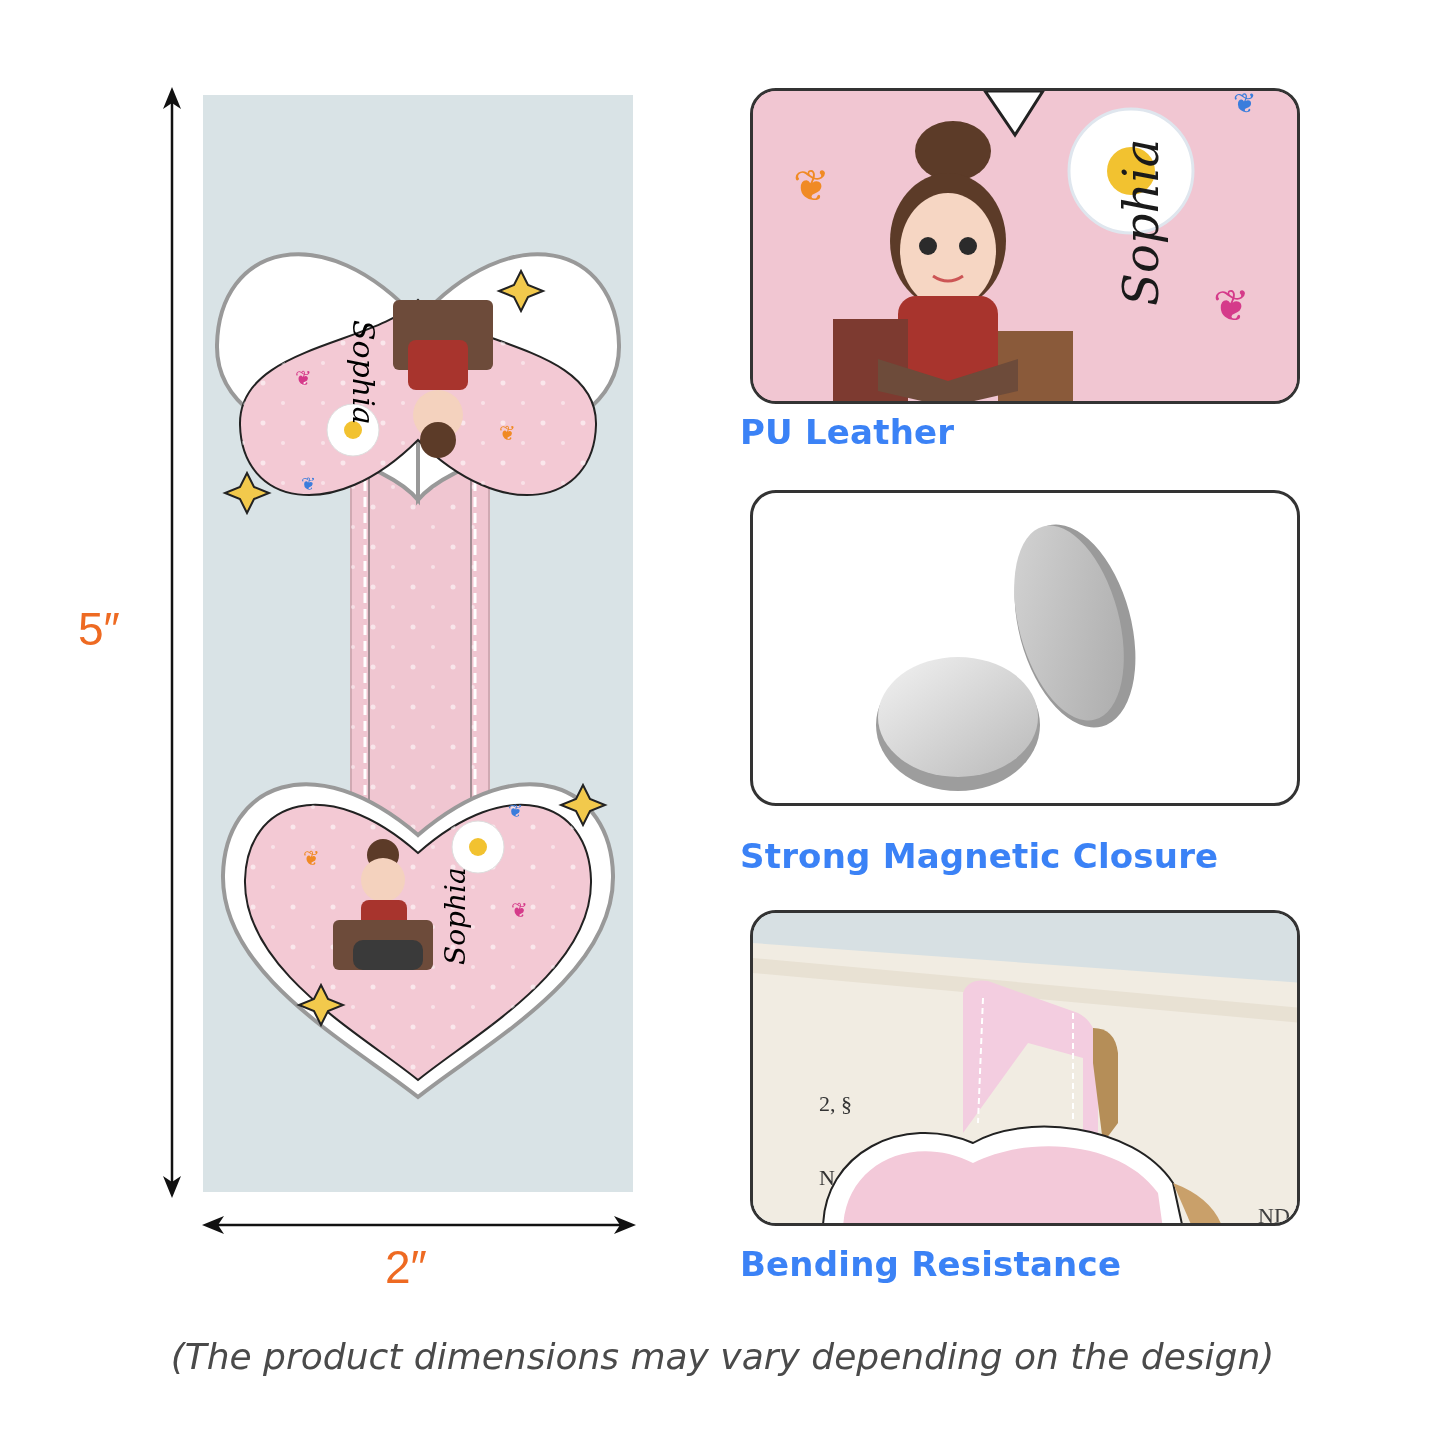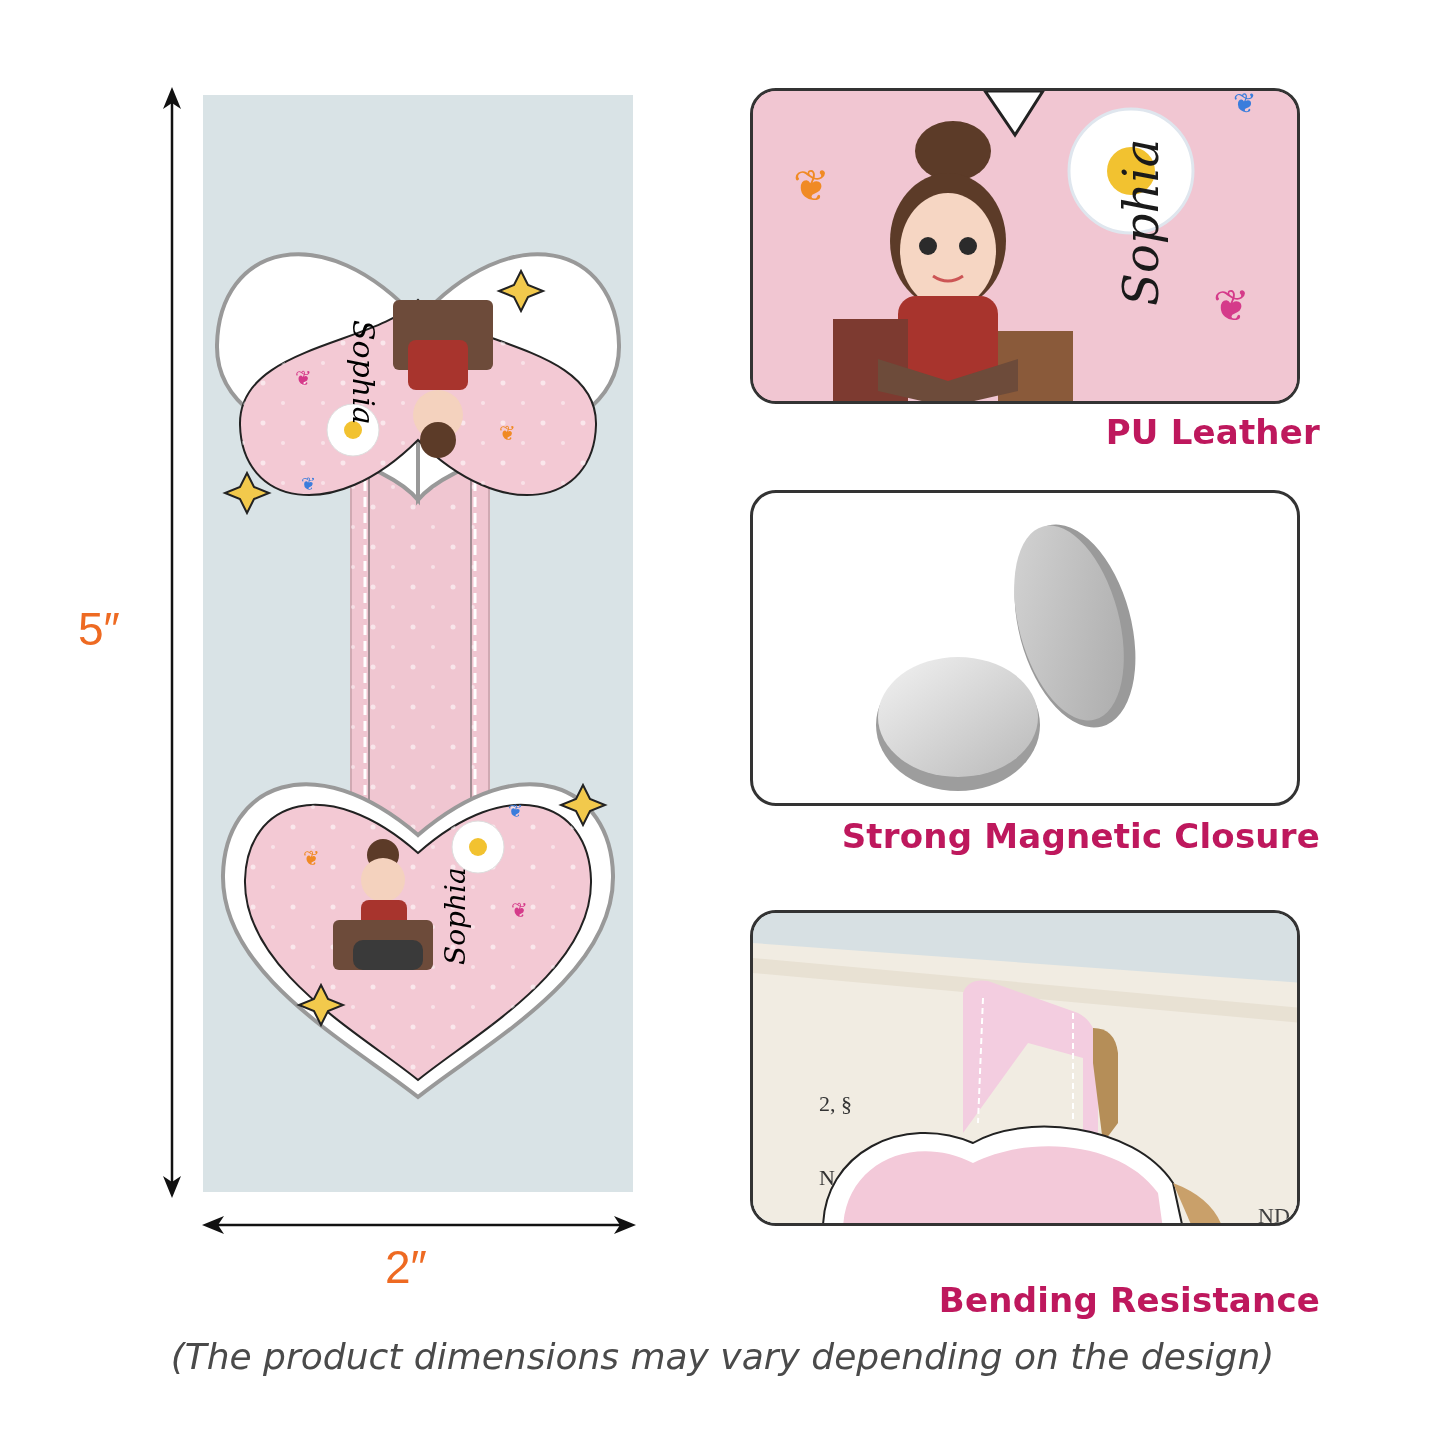--- a/index.html
+++ b/index.html
@@ -1,20 +1,20 @@
 <!DOCTYPE html>
 <html><head>
 <meta charset="utf-8">
 <style>
   html, body { margin:0; padding:0; }
   body { width:1445px; height:1445px; background:#ffffff; position:relative; overflow:hidden; font-family:"DejaVu Sans", sans-serif; }
   .abs { position:absolute; }
   .dim-label { color:#ee6a22; font-family:"Liberation Sans", sans-serif; font-size:46px; font-weight:400; }
   .panel { position:absolute; left:750px; width:550px; border:3px solid #333; border-radius:26px; overflow:hidden; box-sizing:border-box; }
-  .caption { position:absolute; left:740px; width:580px; text-align:right; color:#be185d; font-family:"DejaVu Sans", sans-serif; font-weight:bold; font-size:34px; letter-spacing:0.2px; }
+  .caption { position:absolute; left:740px; width:580px; text-align:left; color:#3b82f6; font-family:"DejaVu Sans", sans-serif; font-weight:bold; font-size:34px; letter-spacing:0.2px; }
   .footnote { position:absolute; left:0; width:1445px; top:1336px; text-align:center; color:#4a4a4a; font-family:"DejaVu Sans", sans-serif; font-style:italic; font-size:36px; }
   .script { font-family:"DejaVu Serif", serif; font-style:italic; color:#1a1a1a; }
 </style>
 </head>
 <body>
 
 <svg class="abs" style="left:155px;top:85px" width="34" height="1115">
   <line x1="17" y1="14" x2="17" y2="1100" stroke="#111" stroke-width="2.5"></line>
   <polygon points="17,2 8,24 17,18 26,24" fill="#111"></polygon>
   <polygon points="17,1113 8,1091 17,1097 26,1091" fill="#111"></polygon>
@@ -131,36 +131,36 @@
         <stop offset="0" stop-color="#d6d6d6"></stop>
           <stop offset="1" stop-color="#a9a9a9"></stop>
       </linearGradient>
     </defs>
     <ellipse cx="322" cy="133" rx="56" ry="104" transform="rotate(-15 322 133)" fill="#9a9a9a"></ellipse>
     <ellipse cx="316" cy="130" rx="50" ry="100" transform="rotate(-15 316 130)" fill="url(#mag2)"></ellipse>
     <ellipse cx="205" cy="232" rx="82" ry="66" fill="#9d9d9d"></ellipse>
     <ellipse cx="205" cy="224" rx="80" ry="60" fill="url(#mag1)"></ellipse>
   </svg>
 </div>
-<div class="caption" style="top:816px">Strong Magnetic Closure</div>
+<div class="caption" style="top:836px">Strong Magnetic Closure</div>
 
 <div class="panel" style="top:910px;height:316px;background:#d7e0e3;">
   <svg width="550" height="316">
     <rect width="550" height="316" fill="#d7e0e3"></rect>
     <path d="M0,30 L550,70 L550,316 L0,316 Z" fill="#f1ece2"></path>
     <path d="M0,45 L550,95 L550,110 L0,60 Z" fill="#e8e1d3"></path>
 
     <path d="M210,80 Q215,65 235,68 L325,100 Q345,110 345,140 L345,220 L330,220 L330,145 L275,130 L210,220 Z" fill="#f3cde0"></path>
     <path d="M340,115 Q362,115 365,140 L365,210 L350,230 L340,150 Z" fill="#b58e58"></path>
     <line x1="230" y1="85" x2="225" y2="210" stroke="#fff" stroke-width="2" stroke-dasharray="6 4"></line>
     <line x1="320" y1="100" x2="320" y2="210" stroke="#fff" stroke-width="2" stroke-dasharray="6 4"></line>
 
     <path d="M70,316 C70,240 150,200 220,230 C270,200 380,210 420,270 L430,316 Z" fill="#fff" stroke="#222" stroke-width="2"></path>
     <path d="M90,316 C92,250 160,220 220,250 C280,220 370,230 405,280 L410,316 Z" fill="#f3c9d9"></path>
     <path d="M420,270 Q460,285 470,316 L440,316 Z" fill="#c9a06a"></path>
   </svg>
   <div class="abs" style="left:66px;top:178px;font-family:'Liberation Serif',serif;font-size:22px;color:#333">2, §</div>
   <div class="abs" style="left:66px;top:252px;font-family:'Liberation Serif',serif;font-size:22px;color:#333">N</div>
   <div class="abs" style="left:505px;top:290px;font-family:'Liberation Serif',serif;font-size:22px;color:#404040">ND</div>
 </div>
-<div class="caption" style="top:1280px">Bending Resistance</div>
+<div class="caption" style="top:1244px">Bending Resistance</div>
 
 <div class="footnote">(The product dimensions may vary depending on the design)</div>
 
 </body></html>

